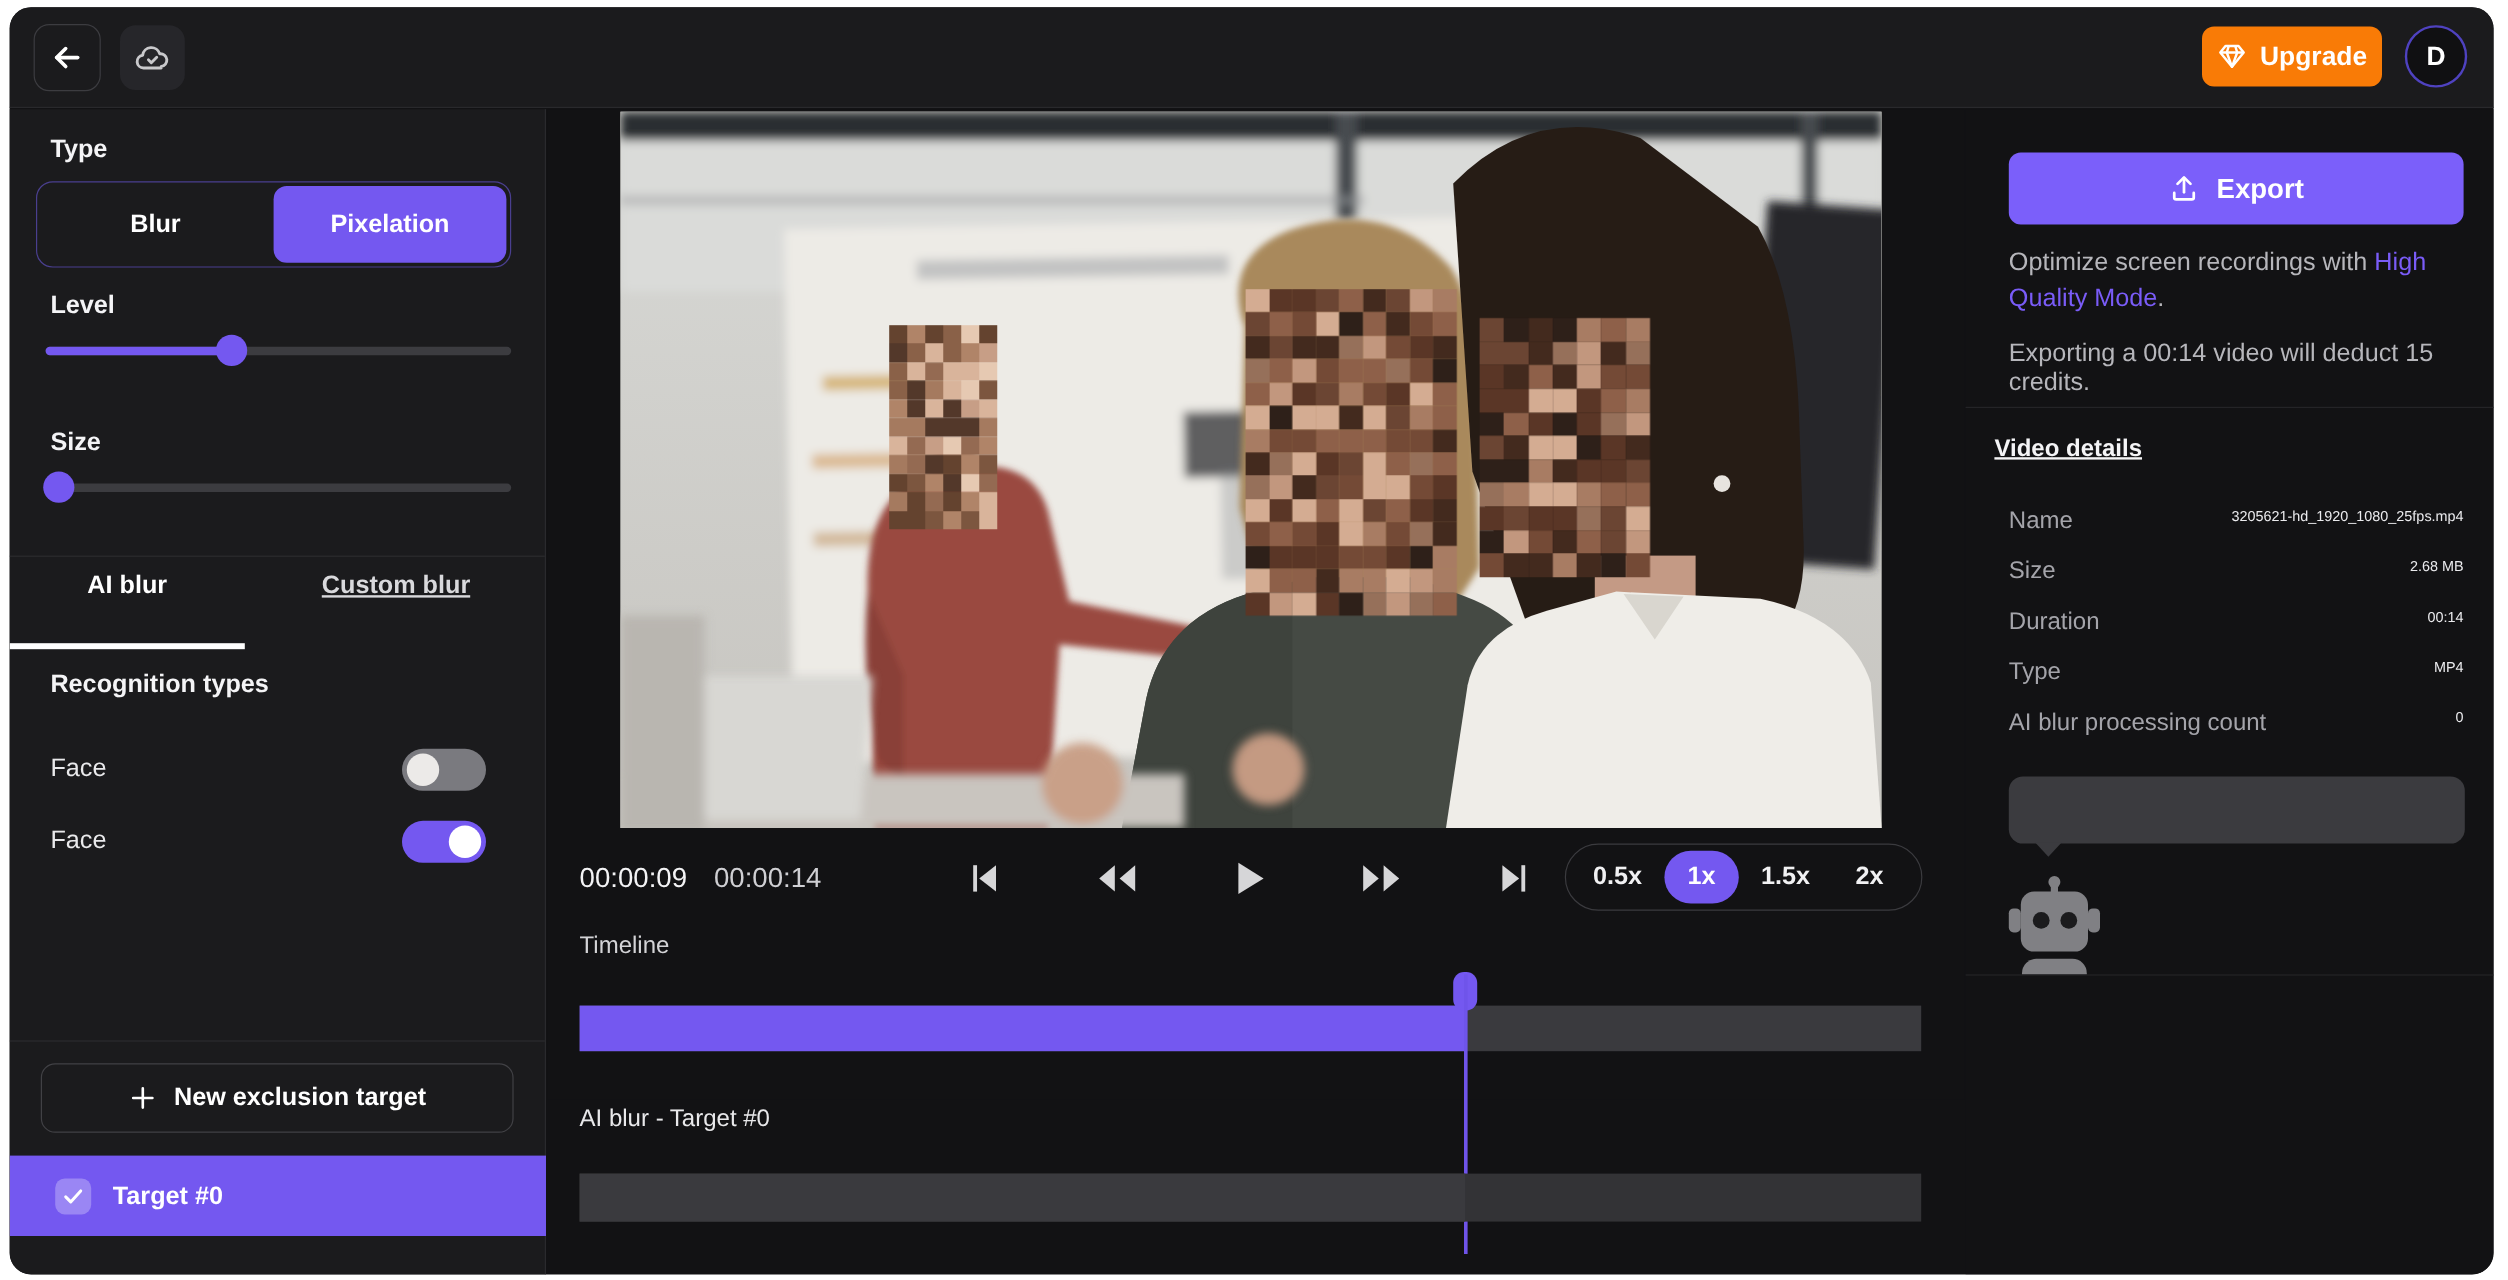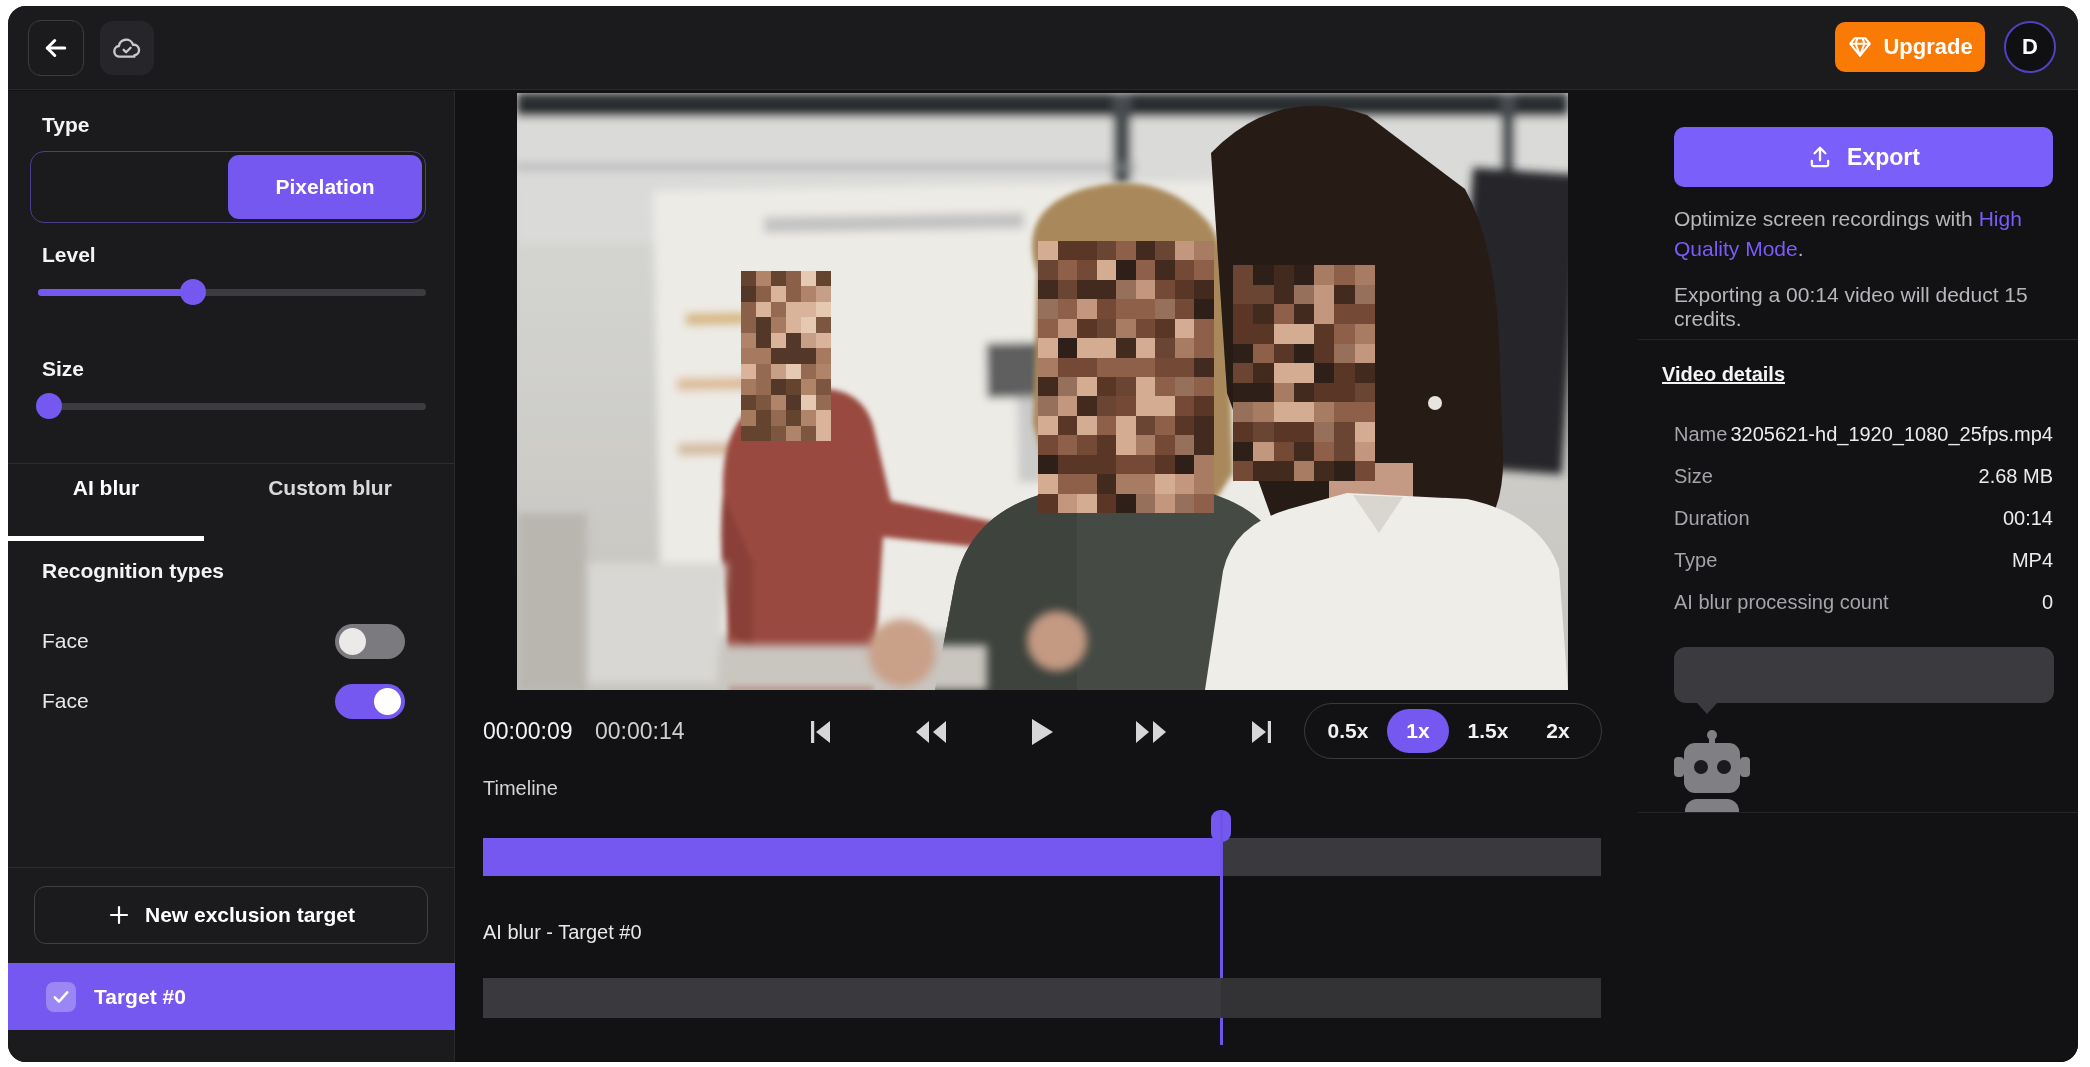--- a/index.html
+++ b/index.html
@@ -22,21 +22,21 @@
   .seg-opt.left { left:0; }
   .seg-opt.right { right:0; }
   .seg-opt.selected { top:3px; right:3px; height:64px; width:194px; background:#7458f0; border-radius:11px; }
   .slider { position:absolute; left:30px; width:388px; height:26px; cursor:pointer; }
   .slider .track { position:absolute; left:0; right:0; top:10px; height:7px; border-radius:4px; background:#3c3c40; }
   .slider .fill { position:absolute; left:0; top:10px; height:7px; border-radius:4px; background:#7458f0; }
   .slider .thumb { position:absolute; top:0; width:26px; height:26px; border-radius:50%; background:#7458f0; }
   .side-divider { position:absolute; left:0; width:100%; height:1px; background:#2c2c2f; }
   .tab { position:absolute; top:385px; width:196px; text-align:center; font-size:21px; font-weight:bold; cursor:pointer; }
   .tab.active { color:#ffffff; }
-  .tab.inactive { color:#d9d9dc; }
+  .tab.inactive { color:#d9d9dc;text-decoration:underline; }
   .tab-underline { position:absolute; left:0; top:445px; width:196px; height:5px; background:#ffffff; }
   .rec-row { position:absolute; left:0; width:100%; height:44px; }
   .rec-row .lbl { position:absolute; left:34px; top:8px; color:#e9e9eb; font-size:21px; }
   .toggle { position:absolute; right:49px; top:3px; width:70px; height:35px; border-radius:18px; cursor:pointer; }
   .toggle.off { background:#7a7a7f; }
   .toggle.on  { background:#7458f0; }
   .toggle .knob { position:absolute; top:4px; width:27px; height:27px; border-radius:50%; background:#eceae8; }
   .toggle.off .knob { left:4px; }
   .toggle.on  .knob { right:4px; background:#ffffff; }
   .new-target-btn { position:absolute; left:26px; top:795px; width:394px; height:58px; border:1px solid #414145; border-radius:12px; display:flex; align-items:center; justify-content:center; gap:14px; color:#fff; font-size:21px; font-weight:bold; cursor:pointer; }
@@ -70,21 +70,21 @@
   
   .rightpanel { position:absolute; left:1630px; top:85px; width:440px; height:971px; background:#121214; }
   .export-btn { position:absolute; left:36px; top:36px; width:379px; height:60px; background:#7b5ffa; border-radius:10px; display:flex; align-items:center; justify-content:center; gap:14px; color:#fff; font-size:23px; font-weight:bold; cursor:pointer; }
   .optimize { position:absolute; left:36px; top:113px; width:384px; color:#b6b6bb; font-size:21px; line-height:30px; }
   .optimize a { color:#7a5cf8; text-decoration:none; cursor:pointer; }
   .credits { position:absolute; left:36px; top:192px; width:390px; color:#b6b6bb; font-size:21px; }
   .rp-divider { position:absolute; left:0; width:440px; height:1px; background:#242427; }
   .vd-title { position:absolute; left:24px; top:272px; color:#f4f4f6; font-size:20px; font-weight:bold;text-decoration:underline; }
   .vd-row { position:absolute; left:36px; width:379px; height:30px; }
   .vd-row .k { position:absolute; left:0; color:#a4a4aa; font-size:20px; }
-  .vd-row .v { position:absolute; right:0; color:#ebebee; font-size:20px; }
+  .vd-row .v { position:absolute; right:0; color:#ebebee; font-size:12px; }
   .tooltip { position:absolute; left:36px; top:556px; width:380px; height:56px; background:#3b3b3f; border-radius:12px; display:flex; align-items:center; padding-left:24px; color:#d7d7da; font-size:20px; }
   .tooltip .tail { position:absolute; left:22px; bottom:-11px; width:0; height:0; border-left:11px solid transparent; border-right:11px solid transparent; border-top:12px solid #3b3b3f; }
   .robot { position:absolute; left:34px; top:638px; width:80px; height:83px; overflow:hidden; }
 </style>
 </head>
 <body>
 
 <div id="app">
 
   <div class="topbar">
@@ -110,20 +110,21 @@
     </div>
     <div class="avatar">
       <span>D</span>
     </div>
   </div>
 
   <div class="sidebar">
     <div class="side-label" style="top:22px;">Type</div>
 
     <div class="segmented">
+      <div class="seg-opt left">Blur</div>
       <div class="seg-opt right selected">Pixelation</div>
     </div>
 
     <div class="side-label" style="top:152px;">Level</div>
     <div class="slider" style="top:188px;">
       <div class="track"></div>
       <div class="fill" style="width:40%;"></div>
       <div class="thumb" style="left:calc(40% - 13px);"></div>
     </div>
 

